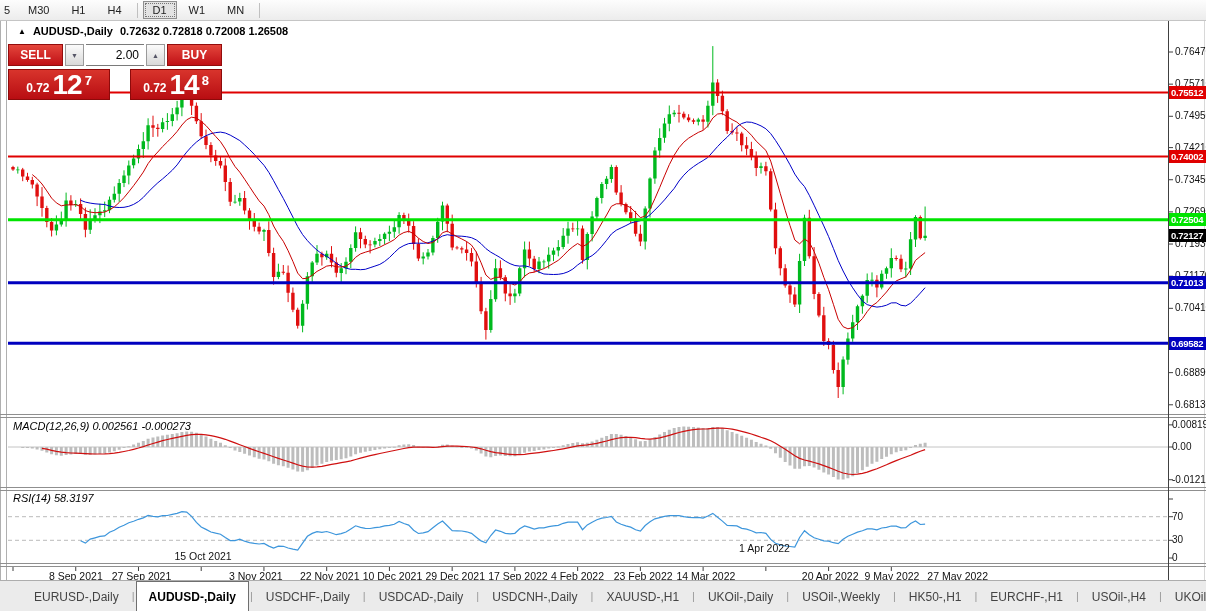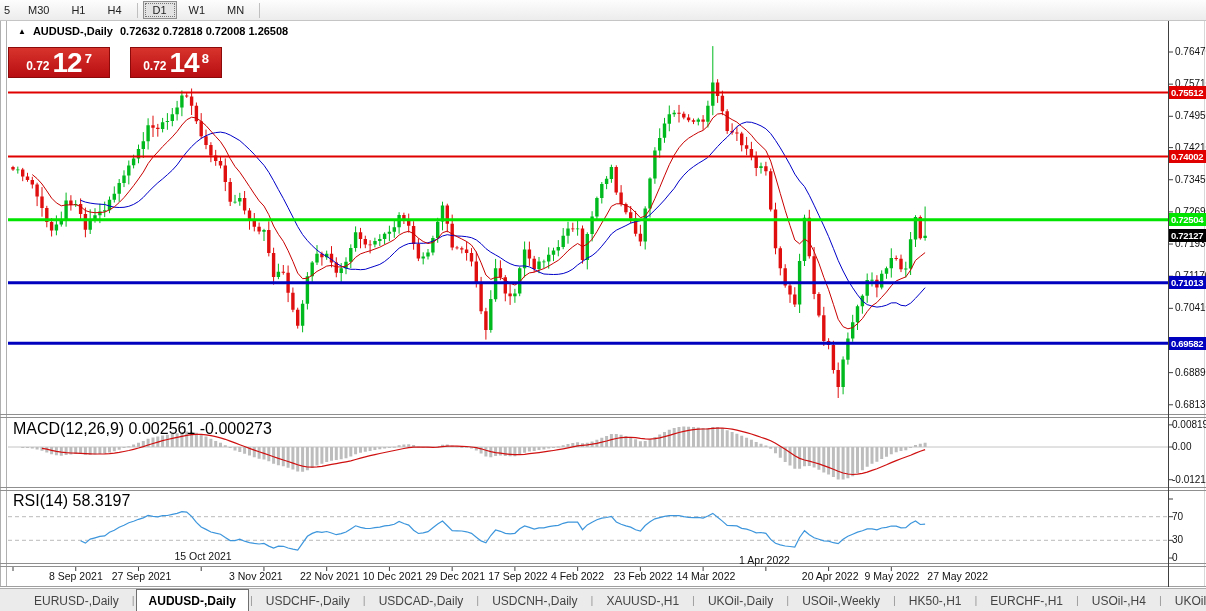--- a/index.html
+++ b/index.html
@@ -15,41 +15,41 @@
   
   #labels{position:absolute;top:0;left:0;width:1206px;height:611px;z-index:3;pointer-events:none;}
   .axis-label{position:absolute;font-size:10px;color:#111;white-space:nowrap;line-height:12px;}
   .date-label{font-size:10.5px;color:#111;margin-left:42px;}
   .badge{position:absolute;left:1169px;width:37px;height:13px;color:#fff;
     font-weight:bold;font-size:9.5px;line-height:13px;padding-left:2px;
     letter-spacing:-0.3px;overflow:hidden;white-space:nowrap;}
   #chart-title{position:absolute;top:25px;left:18px;font-size:11px;font-weight:700;color:#000;
     display:flex;gap:7px;align-items:center;z-index:4;}
   #chart-title .tri{font-size:8px;}
-  .panel-label{position:absolute;left:13px;font-size:16px;color:#000;z-index:4;}
+  .panel-label{position:absolute;left:13px;font-size:11px;color:#000;z-index:4;font-style:italic;}
   
   #trade-panel{position:absolute;top:44px;left:8px;width:214px;z-index:5;}
   #tp-row1{display:flex;height:22px;gap:2px;}
   .tp-btn{flex:0 0 53px;background:linear-gradient(#e4463c,#c01016);border:1px solid #930c0c;
     color:#fff;font-size:12px;font-weight:bold;display:flex;align-items:center;justify-content:center;}
   .spin-btn{flex:0 0 17px;background:linear-gradient(#fbfbfb,#d9d9d9);border:1px solid #9a9a9a;
     display:flex;align-items:center;justify-content:center;font-size:7px;color:#556;}
   #tp-vol{flex:1;border:1px solid #7a7a7a;border-left:none;border-right:none;
     font-size:12px;text-align:right;padding:0 5px 0 0;min-width:0;
     font-family:"Liberation Sans",sans-serif;}
   #tp-row2{display:flex;gap:20px;margin-top:3px;height:31px;}
   .quote-box{background:linear-gradient(#d8342c,#b80d12);border:1px solid #8d0a0a;color:#fff;
     display:flex;align-items:baseline;justify-content:center;gap:3px;padding-top:1px;}
   .quote-box .q-small{font-size:12px;font-weight:bold;align-self:flex-end;margin-bottom:4px;}
   .quote-box .q-big{font-size:28px;font-weight:bold;line-height:28px;letter-spacing:-1px;}
   .quote-box .q-sup{font-size:13px;font-weight:bold;position:relative;top:-9px;}
   .quote-box.left{flex:0 0 100px;}
   .quote-box.right{flex:1;}
   
-  #tabs{position:absolute;bottom:0;left:0;width:1206px;height:23px;background:#ebebeb;
+  #tabs{position:absolute;bottom:0;left:0;width:1206px;height:31px;background:#ebebeb;
     border-top:1px solid #adadad;display:flex;align-items:stretch;padding-left:22px;
     font-size:12px;color:#444;z-index:6;box-sizing:border-box;}
   .tab{padding:4px 12px 3px;white-space:nowrap;display:flex;align-items:center;}
   .tab.active{background:#fff;border:1px solid #6f6f6f;border-bottom:none;font-weight:bold;color:#000;}
   .tab-div{align-self:center;color:#999;font-size:11px;padding:0 1px;}
   svg{position:absolute;top:0;left:0;z-index:1;}
 </style>
 </head>
 <body>
 
@@ -152,21 +152,21 @@
     <div class="axis-label date-label" style="left: 69.738px; top: 570px;">27 Sep 2021</div>
     <div class="axis-label date-label" style="left: 132.476px; top: 550px;">15 Oct 2021</div>
     <div class="axis-label date-label" style="left: 187px; top: 570px;">3 Nov 2021</div>
     <div class="axis-label date-label" style="left: 257.952px; top: 570px;">22 Nov 2021</div>
     <div class="axis-label date-label" style="left: 320.69px; top: 570px;">10 Dec 2021</div>
     <div class="axis-label date-label" style="left: 383.428px; top: 570px;">29 Dec 2021</div>
     <div class="axis-label date-label" style="left: 446.166px; top: 570px;">17 Sep 2022</div>
     <div class="axis-label date-label" style="left: 508.904px; top: 570px;">4 Feb 2022</div>
     <div class="axis-label date-label" style="left: 571.642px; top: 570px;">23 Feb 2022</div>
     <div class="axis-label date-label" style="left: 634.38px; top: 570px;">14 Mar 2022</div>
-    <div class="axis-label date-label" style="left: 697.118px; top: 554px;">1 Apr 2022</div>
+    <div class="axis-label date-label" style="left: 697.118px; top: 542px;">1 Apr 2022</div>
     <div class="axis-label date-label" style="left: 759.856px; top: 570px;">20 Apr 2022</div>
     <div class="axis-label date-label" style="left: 822.594px; top: 570px;">9 May 2022</div>
     <div class="axis-label date-label" style="left: 885.332px; top: 570px;">27 May 2022</div>
     <div class="badge" style="background: rgb(224, 0, 0); top: 86.0234px;">0.75512</div>
     <div class="badge" style="background: rgb(224, 0, 0); top: 149.896px;">0.74002</div>
     <div class="badge" style="background: rgb(0, 228, 0); top: 213.262px;">0.72504</div>
     <div class="badge" style="background: rgb(0, 0, 191); top: 276.331px;">0.71013</div>
     <div class="badge" style="background: rgb(0, 0, 191); top: 336.862px;">0.69582</div>
     <div class="badge" style="background: rgb(0, 0, 0); top: 229.209px;">0.72127</div>
   </div>
@@ -174,20 +174,31 @@
 <div id="chart-title">
   <span class="tri">▲</span>
   <span>AUDUSD-,Daily</span>
   <span>0.72632 0.72818 0.72008 1.26508</span>
 </div>
 
 <div class="panel-label" style="top:420px">MACD(12,26,9) 0.002561 -0.000273</div>
 <div class="panel-label" style="top:492px">RSI(14) 58.3197</div>
 
 <div id="trade-panel">
+  <div id="tp-row1">
+    <div class="tp-btn">SELL</div>
+    <div class="spin-btn">
+        <span>▼</span>
+      </div>
+    <input id="tp-vol" value="2.00" style="">
+    <div class="spin-btn">
+        <span>▲</span>
+      </div>
+    <div class="tp-btn">BUY</div>
+  </div>
   <div id="tp-row2">
     <div class="quote-box left">
       <span class="q-small">0.72</span>
       <span class="q-big">12</span>
       <span class="q-sup">7</span>
     </div>
     <div class="quote-box right">
       <span class="q-small">0.72</span>
       <span class="q-big">14</span>
       <span class="q-sup">8</span>

